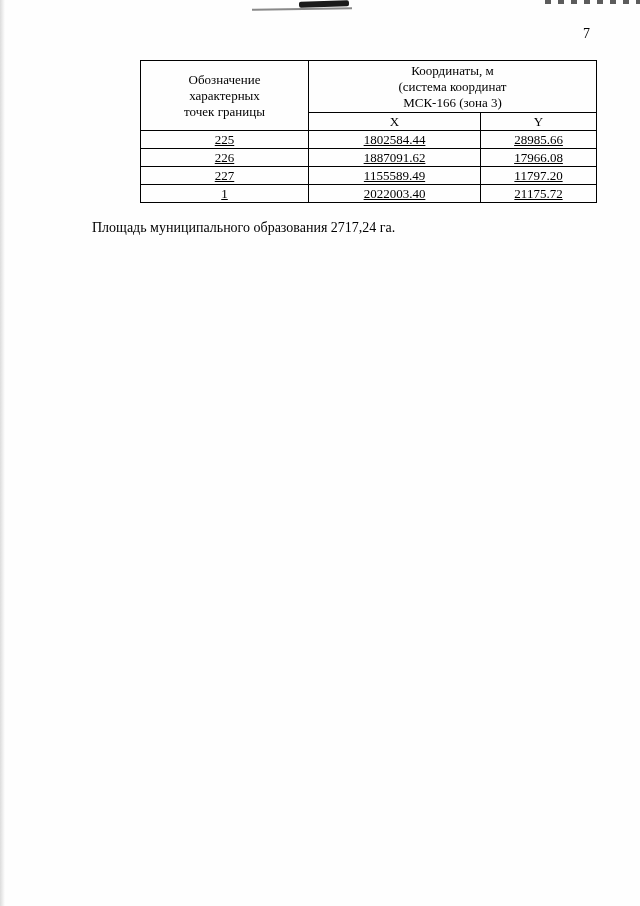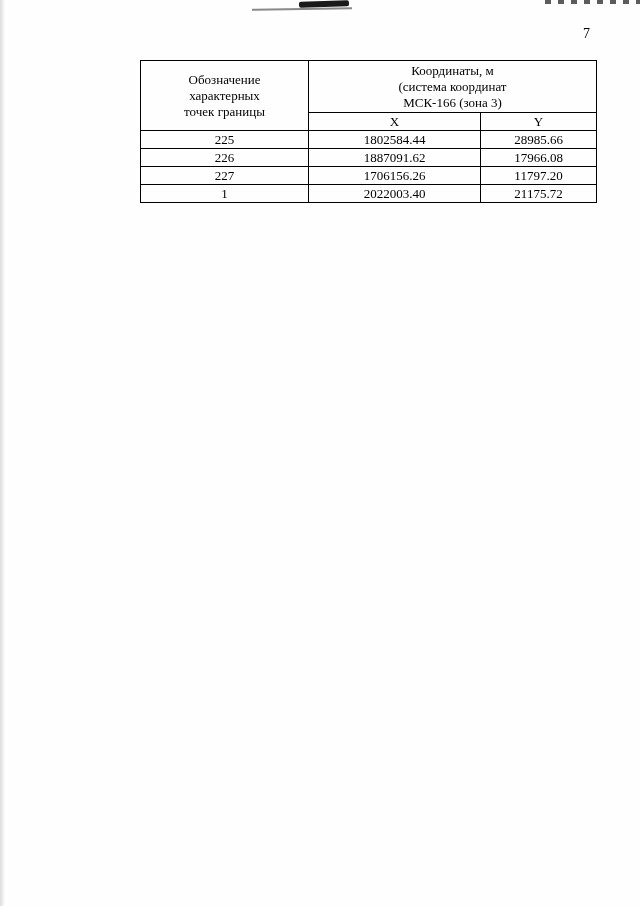--- a/index.html
+++ b/index.html
@@ -80,21 +80,21 @@
     vertical-align: middle;
     padding: 0 4px;
     white-space: pre-line;
     overflow: hidden;
   }
   col.c-points { width: 168px; }
   col.c-x { width: 172px; }
   col.c-y { width: 116px; }
   tr.h-top { height: 52px; }
   tr.h-xy { height: 18px; }
-  tr.data-row { height: 18px; }
+  tr.data-row { height: 18px; text-decoration: underline; }
   .area-text {
     position: absolute;
     left: 92px;
     top: 220px;
     font-size: 14px;
     margin: 0;
   }
 </style>
 </head>
 <body>
@@ -134,25 +134,26 @@
         <td>1802584.44</td>
         <td>28985.66</td>
       </tr>
       <tr class="data-row">
         <td>226</td>
         <td>1887091.62</td>
         <td>17966.08</td>
       </tr>
       <tr class="data-row">
         <td>227</td>
-        <td>1706156.26</td>
+        <td>1155589.49</td>
         <td>11797.20</td>
       </tr>
       <tr class="data-row">
         <td>1</td>
         <td>2022003.40</td>
         <td>21175.72</td>
       </tr>
     </tbody>
   </table>
 
+  <p class="area-text">Площадь муниципального образования 2717,24 га.</p>
 
 </div>
 
 </body></html>

